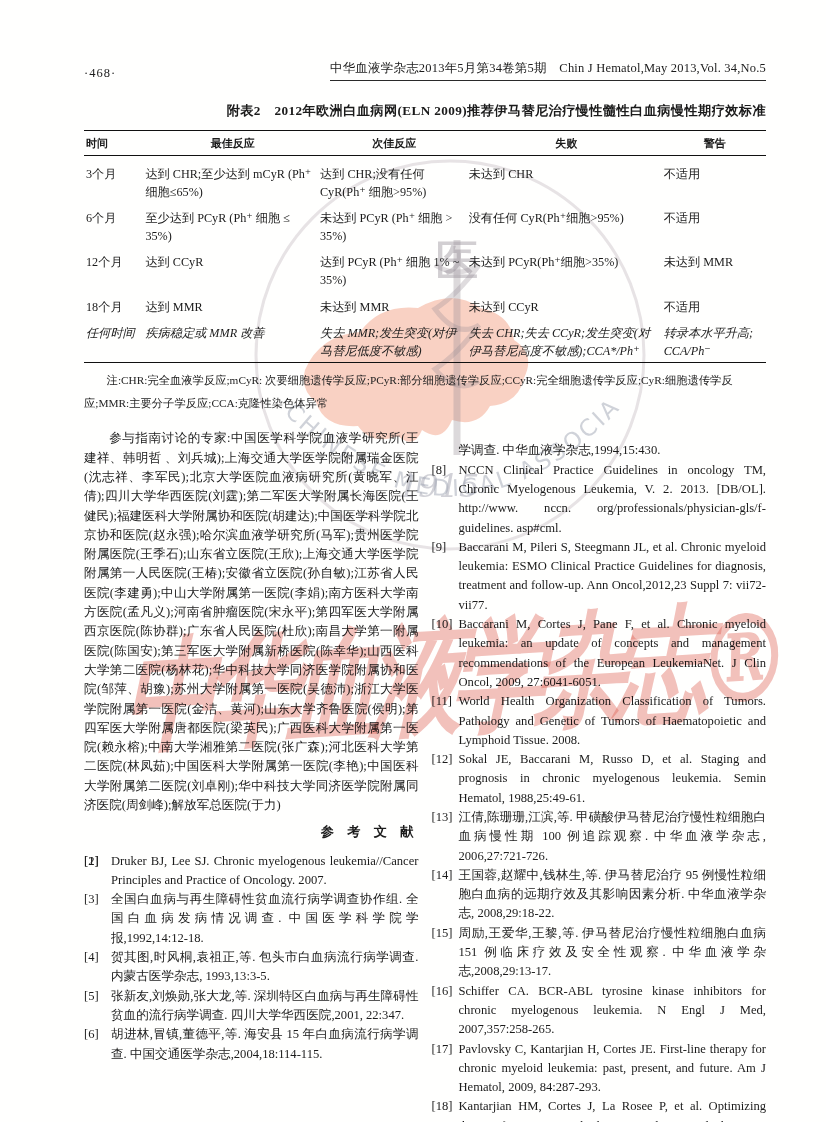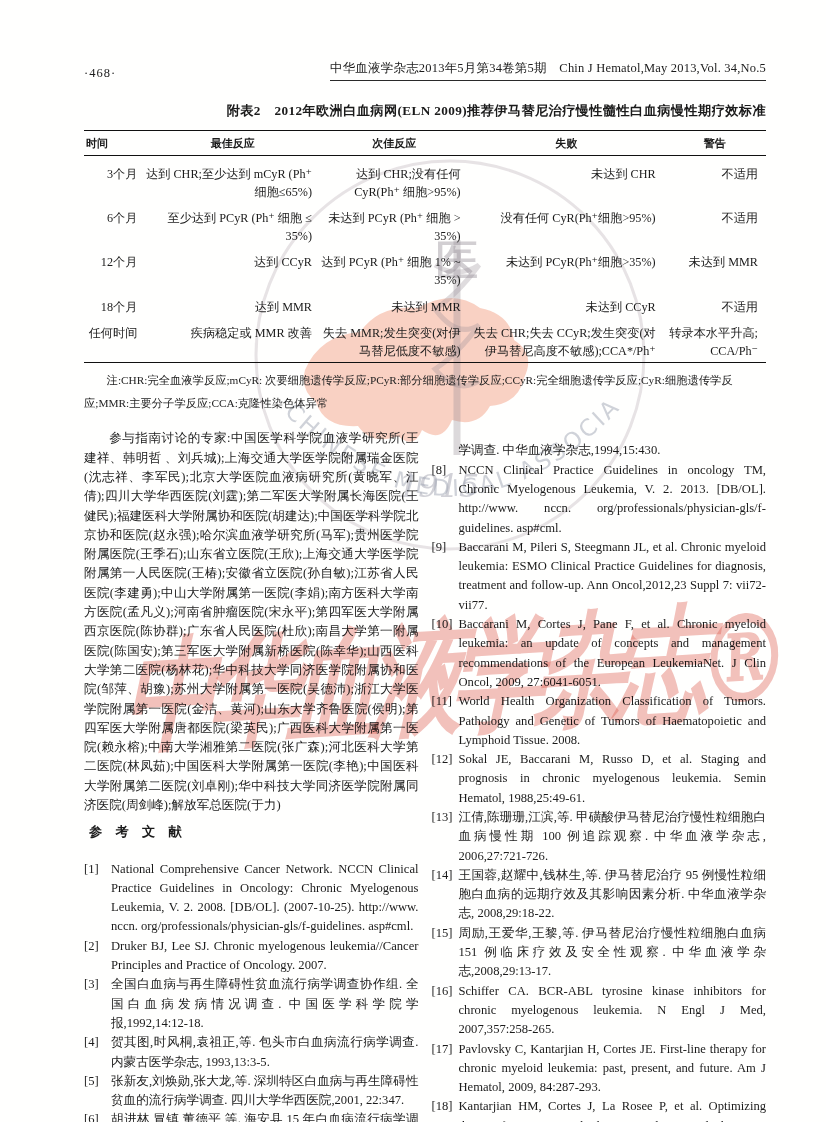--- a/index.html
+++ b/index.html
@@ -10,29 +10,29 @@
   }
   .content{position:relative;z-index:1;margin-left:84px;width:682px;padding-top:60px;}
   .page-header{display:flex;justify-content:space-between;align-items:flex-end;font-size:12.5px;text-align:center;}
   .pageno{letter-spacing:1px;}
   .journal-line{border-bottom:1.3px solid #2a2a2a;padding-bottom:3px;letter-spacing:.2px;}
   .table-title{text-align:right;font-weight:bold;font-size:13.2px;margin-top:21px;letter-spacing:.4px;}
   table.eln{width:100%;border-collapse:collapse;margin-top:10px;
     border-top:1.7px solid #111;border-bottom:1.7px solid #111;font-size:12.2px;}
   table.eln th{font-weight:bold;text-align:center;padding:5px 2px 4px;border-bottom:1.1px solid #111;font-size:11px;}
   table.eln th:first-child{text-align:left;padding-left:2px;}
-  table.eln td{vertical-align:top;padding:7px 8px 2px 0;line-height:17.6px;text-align:right;}
+  table.eln td{vertical-align:top;padding:7px 8px 2px 0;line-height:17.6px;}
   table.eln td:first-child{padding-left:2px;white-space:nowrap;}
   table.eln tbody tr:first-child td{padding-top:10px;}
-  table.eln tbody tr:last-child td{}
+  table.eln tbody tr:last-child td{font-style:italic;}
   .table-note{font-size:11.3px;line-height:23px;margin-top:6px;text-indent:2em;color:#222;}
   .columns{display:flex;gap:13px;margin-top:14px;}
   .col{flex:1;font-size:12.6px;line-height:19.3px;text-align:justify;}
   .experts{text-indent:2em;}
-  .ref-heading{text-align:left;font-weight:bold;font-size:13.2px;margin:7px 0 18px;letter-spacing:5px;text-indent:5px;}
+  .ref-heading{text-align:right;font-weight:bold;font-size:13.2px;margin:7px 0 10px;letter-spacing:5px;text-indent:5px;}
   .ref-item{position:relative;padding-left:27px;}
   .ref-label{position:absolute;left:0;top:0;}
   .ref-cont{padding-left:27px;margin-top:12px;}
   
   .wm-seal{position:absolute;left:250px;top:155px;width:400px;height:400px;z-index:0;pointer-events:none;}
   .wm-script{
     position:absolute;left:126px;top:616px;z-index:2;pointer-events:none;
     font-family:"DejaVu Serif",serif;font-style:italic;font-weight:bold;
     font-size:94px;letter-spacing:-12px;white-space:nowrap;
     color:rgba(221,92,78,0.38);mix-blend-mode:multiply;
@@ -126,21 +126,21 @@
         </tbody>
     </table>
 
     <div class="table-note">注:CHR:完全血液学反应;mCyR: 次要细胞遗传学反应;PCyR:部分细胞遗传学反应;CCyR:完全细胞遗传学反应;CyR:细胞遗传学反应;MMR:主要分子学反应;CCA:克隆性染色体异常</div>
 
     <div class="columns">
       <div class="col">
         <p class="experts">参与指南讨论的专家:中国医学科学院血液学研究所(王建祥、韩明哲 、刘兵城);上海交通大学医学院附属瑞金医院(沈志祥、李军民);北京大学医院血液病研究所(黄晓军、江倩);四川大学华西医院(刘霆);第二军医大学附属长海医院(王健民);福建医科大学附属协和医院(胡建达);中国医学科学院北京协和医院(赵永强);哈尔滨血液学研究所(马军);贵州医学院附属医院(王季石);山东省立医院(王欣);上海交通大学医学院附属第一人民医院(王椿);安徽省立医院(孙自敏);江苏省人民医院(李建勇);中山大学附属第一医院(李娟);南方医科大学南方医院(孟凡义);河南省肿瘤医院(宋永平);第四军医大学附属西京医院(陈协群);广东省人民医院(杜欣);南昌大学第一附属医院(陈国安);第三军医大学附属新桥医院(陈幸华);山西医科大学第二医院(杨林花);华中科技大学同济医学院附属协和医院(邹萍、胡豫);苏州大学附属第一医院(吴德沛);浙江大学医学院附属第一医院(金洁、黄河);山东大学齐鲁医院(侯明);第四军医大学附属唐都医院(梁英民);广西医科大学附属第一医院(赖永榕);中南大学湘雅第二医院(张广森);河北医科大学第二医院(林凤茹);中国医科大学附属第一医院(李艳);中国医科大学附属第二医院(刘卓刚);华中科技大学同济医学院附属同济医院(周剑峰);解放军总医院(于力)</p>
         <div class="ref-heading">参 考 文 献</div>
         <div class="ref-list" id="refs-left">
-            <div class="ref-item"><span class="ref-label">[1]</span><span>National Comprehensive Cancer Network. NCCN Clinical Practice Guidelines in Oncology: Chronic Myelogenous Leukemia, V. 2. 2008. [DB/OL]. (2007-10-25). http://www. nccn. org/professionals/physician-gls/f-guidelines. asp#cml.</span></div>
+            <div class="ref-item"><span class="ref-label">[1]</span></div>
             <div class="ref-item"><span class="ref-label">[2]</span><span>Druker BJ, Lee SJ. Chronic myelogenous leukemia//Cancer Principles and Practice of Oncology. 2007.</span></div>
             <div class="ref-item"><span class="ref-label">[3]</span><span>全国白血病与再生障碍性贫血流行病学调查协作组. 全国白血病发病情况调查. 中国医学科学院学报,1992,14:12-18.</span></div>
             <div class="ref-item"><span class="ref-label">[4]</span><span>贺其图,时风桐,袁祖正,等. 包头市白血病流行病学调查. 内蒙古医学杂志, 1993,13:3-5.</span></div>
             <div class="ref-item"><span class="ref-label">[5]</span><span>张新友,刘焕勋,张大龙,等. 深圳特区白血病与再生障碍性贫血的流行病学调查. 四川大学华西医院,2001, 22:347.</span></div>
             <div class="ref-item"><span class="ref-label">[6]</span><span>胡进林,冒镇,董德平,等. 海安县 15 年白血病流行病学调查. 中国交通医学杂志,2004,18:114-115.</span></div>
           </div>
       </div>
       <div class="col">
         <div class="ref-cont">学调查. 中华血液学杂志,1994,15:430.</div>
         <div class="ref-list" id="refs-right">

